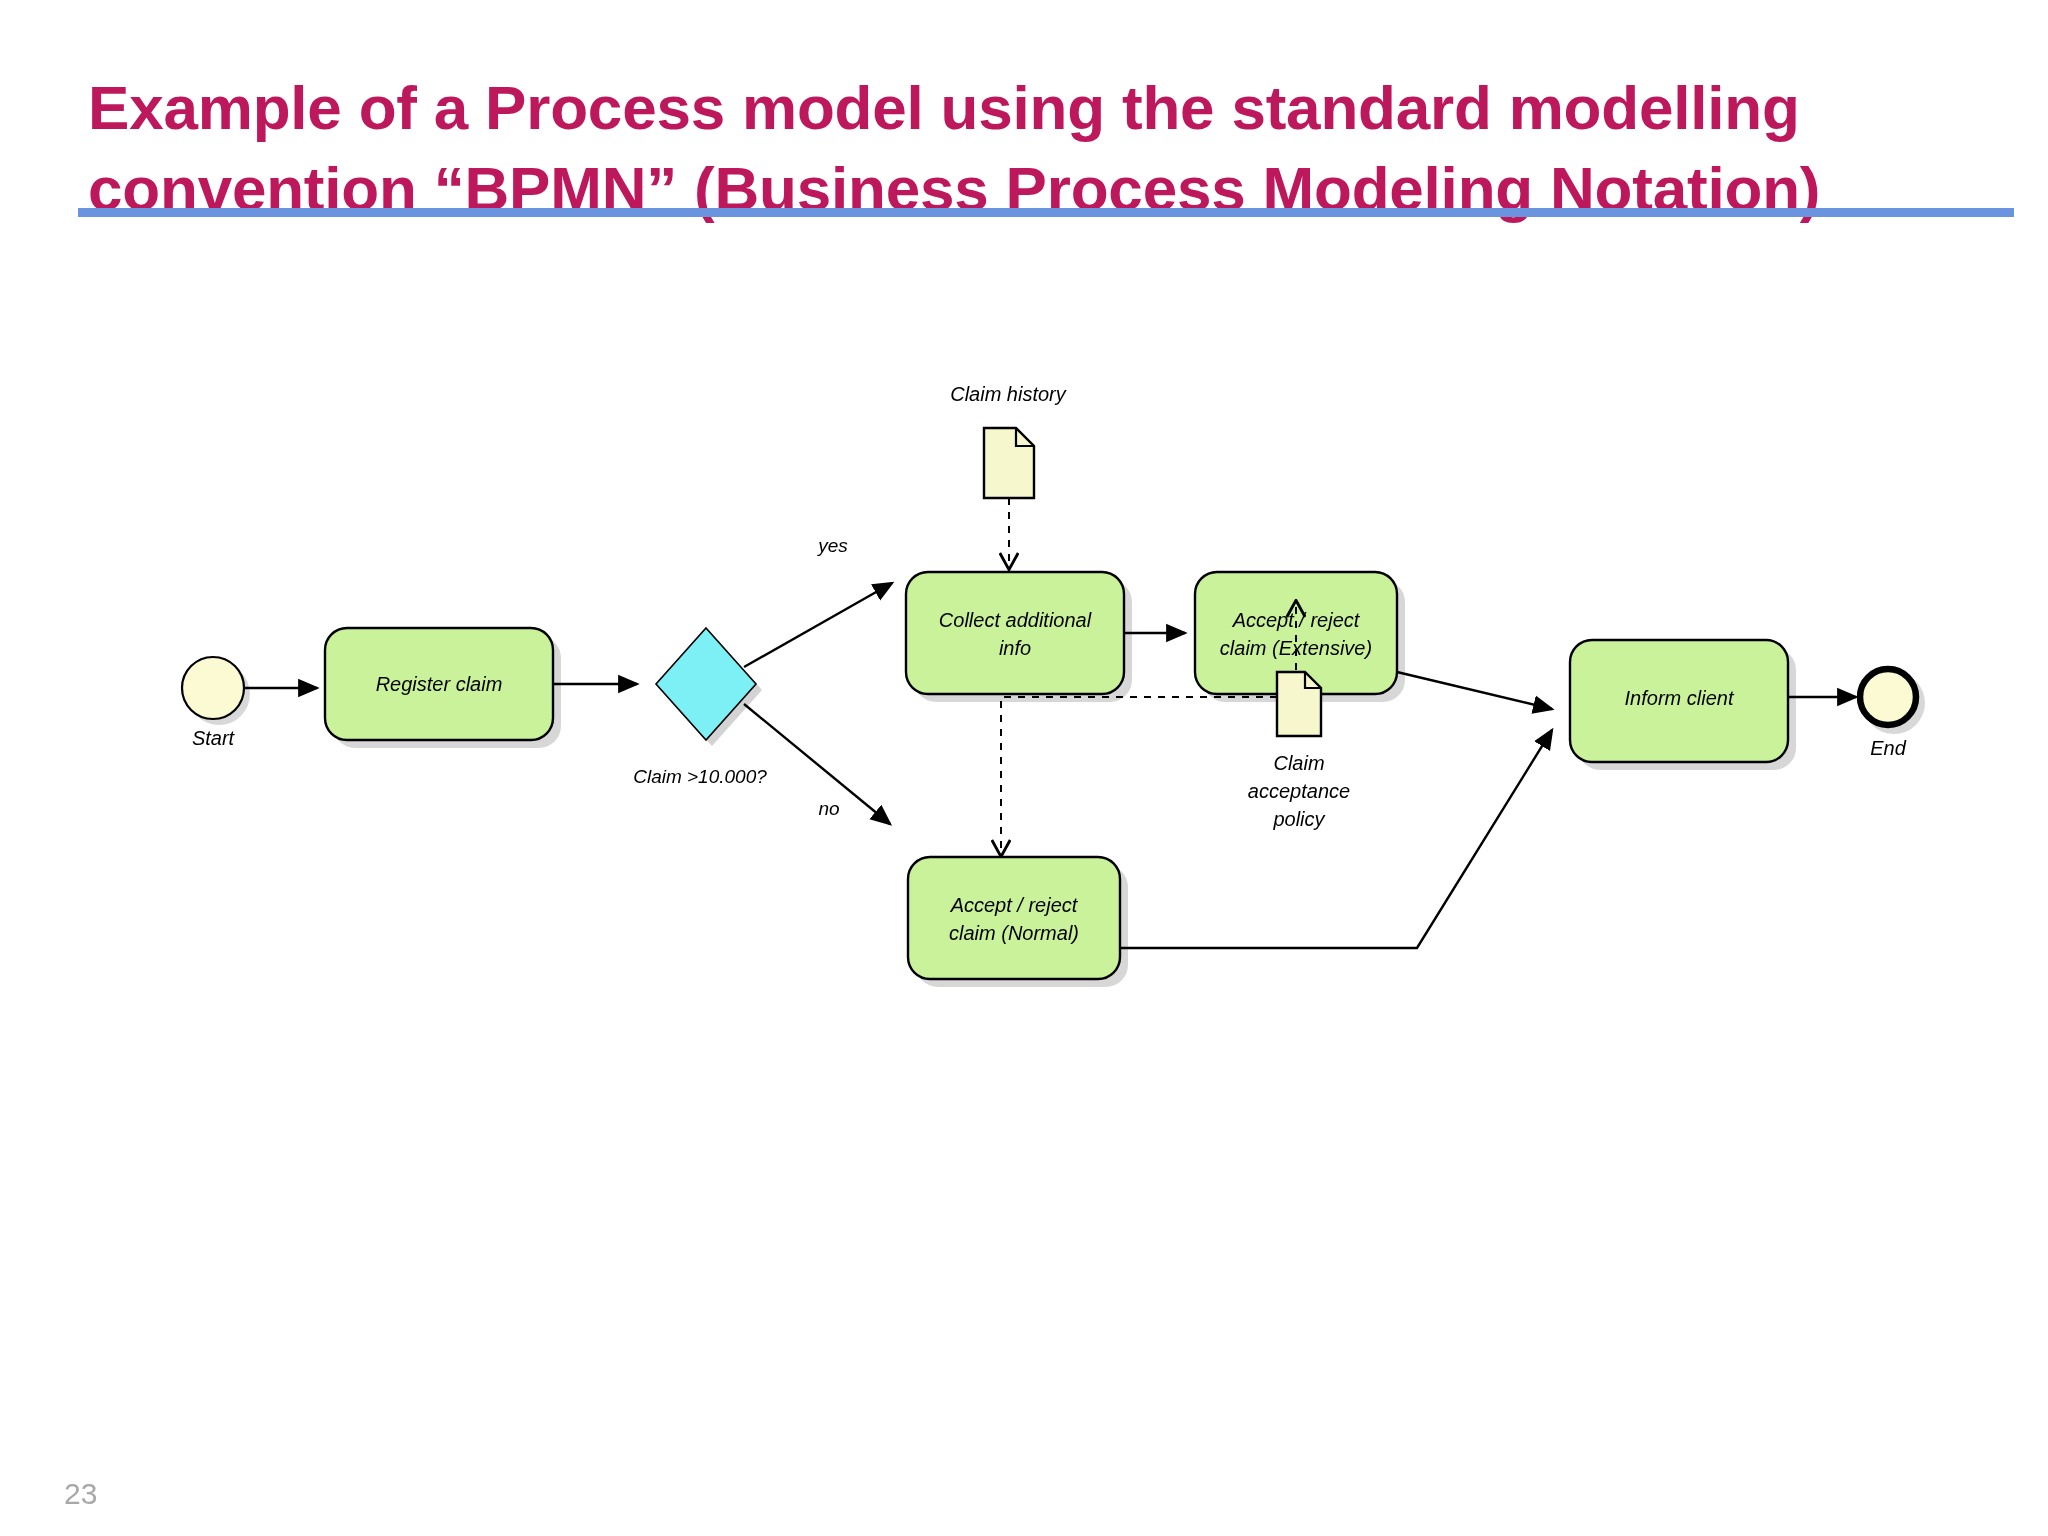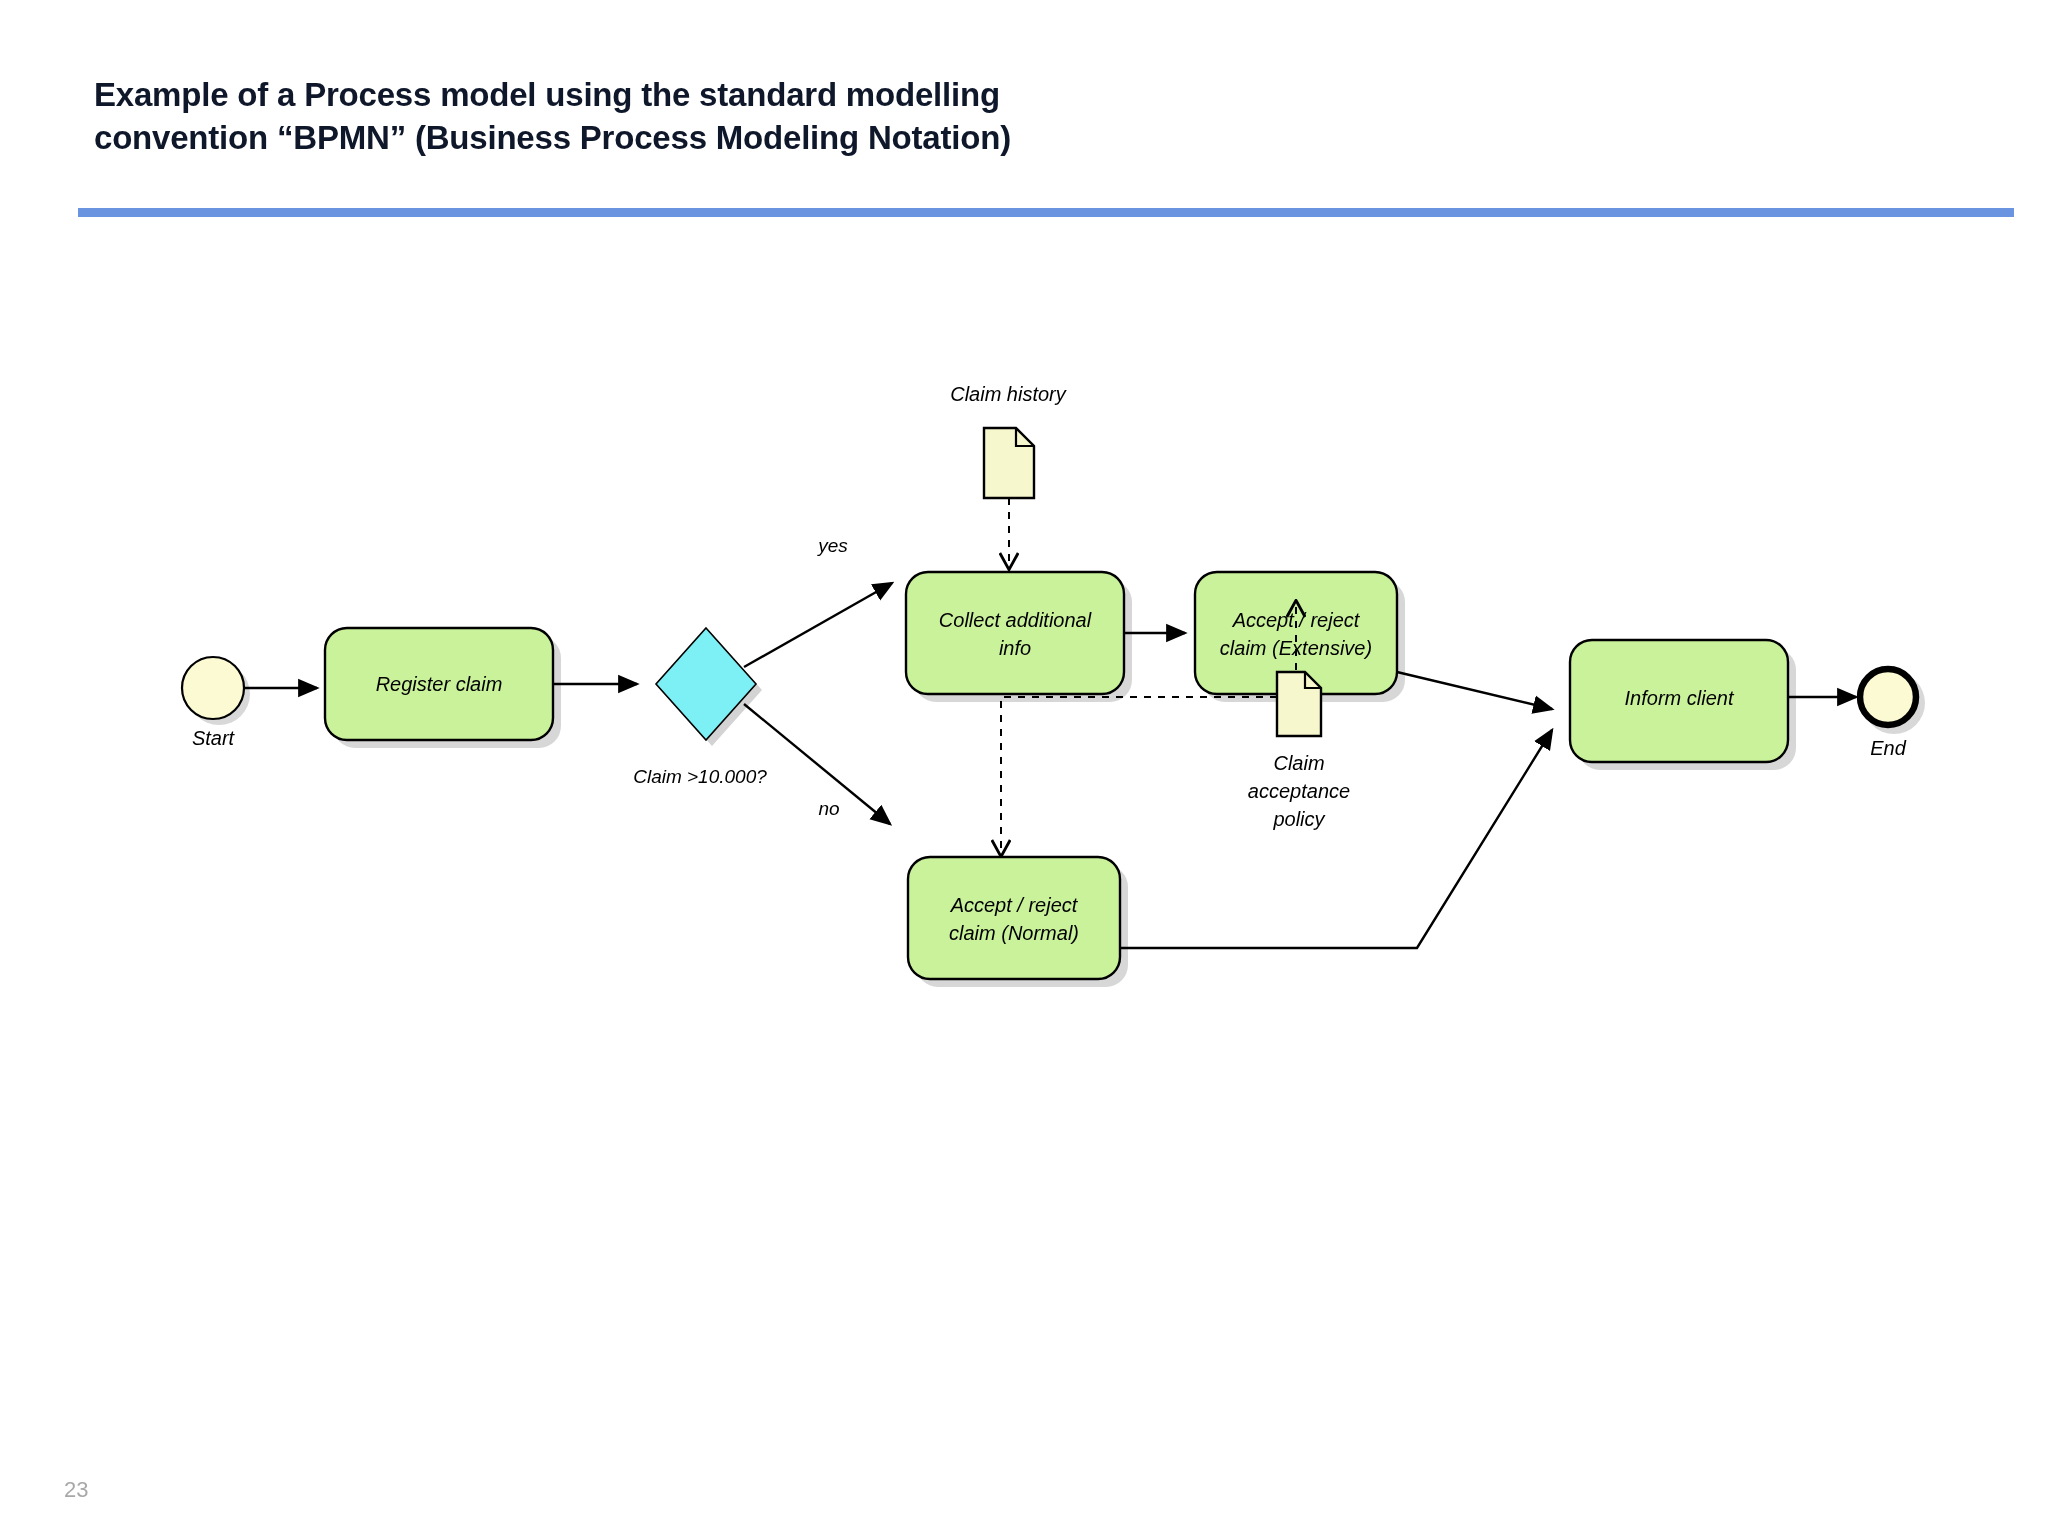--- a/index.html
+++ b/index.html
@@ -17,44 +17,44 @@
 
   
   #title-block {
     position: absolute;
     left: 78px;
     top: 58px;
     width: 1880px;
   }
   #slide-title {
     font-family: "Liberation Sans", sans-serif;
-    font-size: 33px;
+    font-size: 62px;
     font-weight: bold;
-    color: #0f172a;
+    color: #be185d;
     line-height: 1.30;
     letter-spacing: -0.2px;
-    margin: 16px;
+    margin: 10px;
     white-space: pre-line;
   }
   #title-rule {
     position: absolute;
     left: 78px;
     top: 208px;
     width: 1936px;
     height: 9px;
     background: #6a93e0;
   }
 
   
   #page-number {
     position: absolute;
     left: 64px;
     top: 1477px;
     font-family: "Liberation Sans", sans-serif;
-    font-size: 22px;
+    font-size: 30px;
     color: #a8a8a8;
   }
 
   
   #diagram-canvas {
     position: absolute;
     left: 0px;
     top: 300px;
     width: 2048px;
     height: 1100px;

